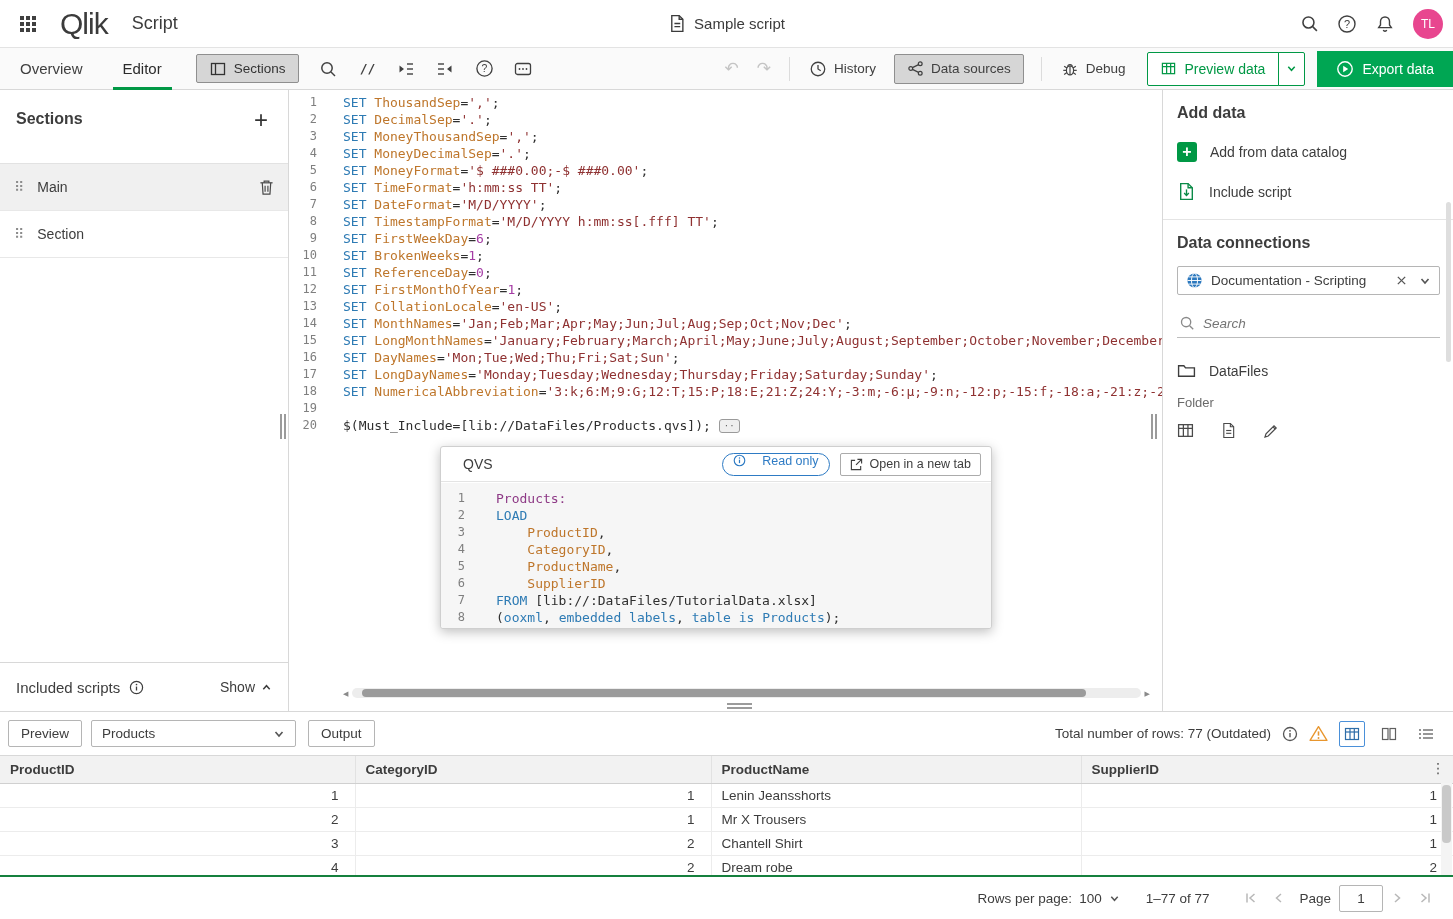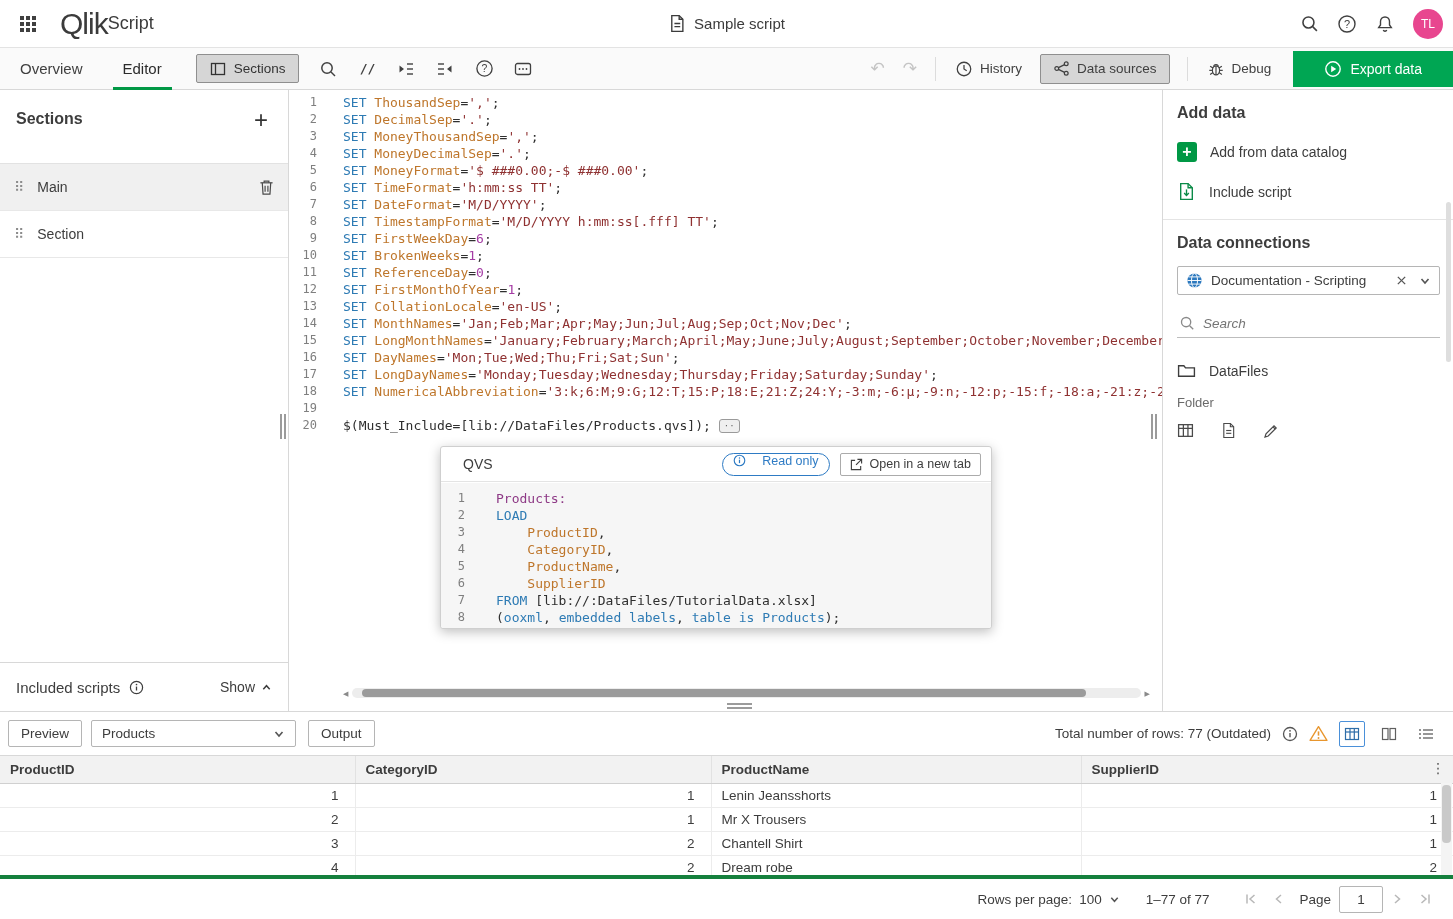--- a/index.html
+++ b/index.html
@@ -6,21 +6,21 @@
   html,body{background:#e9e9e9}
   button{font-family:inherit;cursor:pointer}
   .app{position:relative;width:1453px;height:919px;background:#fff;font-family:"Liberation Sans",sans-serif;color:#404040;overflow:hidden;font-size:13.5px}
   .icon{display:inline-flex;align-items:center;justify-content:center;flex:none}
   svg{display:block}
 
   
   .topbar{position:absolute;top:0;left:0;right:0;height:48px;background:#fff;border-bottom:1px solid #e3e3e3;display:flex;align-items:center;z-index:20}
   .launcher{margin-left:12px;width:32px;height:32px;border:none;background:none;color:#404040;display:flex;align-items:center;justify-content:center}
   .logo{margin-left:16px;font-size:30px;font-weight:400;letter-spacing:-1px;color:#3b3b3b}
-  .module{font-size:18px;color:#3b3b3b}
+  .module{margin-left:24px;font-size:18px;color:#3b3b3b}
   .doc{position:absolute;left:50%;transform:translateX(-50%);display:flex;align-items:center;gap:9px;font-size:15px;color:#3b3b3b}
   .top-actions{margin-left:auto;display:flex;align-items:center;gap:6px;padding-right:10px}
   .top-ibtn{width:32px;height:32px;border:none;background:none;color:#404040;display:flex;align-items:center;justify-content:center}
   .avatar{width:30px;height:30px;border-radius:50%;background:#E8468F;color:#fff;font-size:12px;font-weight:400;display:flex;align-items:center;justify-content:center;margin-left:6px;cursor:pointer}
 
   
   .toolbar{position:absolute;top:48px;left:0;right:0;height:42px;background:#fafafa;border-bottom:1px solid #d8d8d8;display:flex;align-items:center;z-index:19}
   .tab{height:42px;display:flex;align-items:center;padding:0 20px;font-size:15px;color:#404040;position:relative;cursor:pointer}
   .tab.active{color:#2b2b2b}
   .tab.active::after{content:"";position:absolute;left:10px;right:10px;bottom:0;height:3px;background:#009845}
@@ -28,21 +28,21 @@
   .ibtn{width:26px;height:26px;margin-left:13px;display:flex;align-items:center;justify-content:center;color:#404040;background:none;border:none}
   .slashes{font-family:"DejaVu Sans Mono",monospace;font-size:13px;font-weight:700}
   .tb-right{margin-left:auto;display:flex;align-items:center;height:100%}
   .histbtn{display:flex;align-items:center;gap:7px;height:30px;padding:0 10px;border:none;background:none;font-size:13.5px;color:#404040}
   .undo{font-size:17px;color:#c4c4c4;margin:0 9px;background:none;border:none;line-height:1}
   .vsep{width:1px;height:24px;background:#dcdcdc;margin:0 9px}
   .pressed{background:#d6d6d6;border:1px solid #8f8f8f;border-radius:2px;height:30px;padding:0 12px;margin:0 8px}
   .split{display:flex;margin-left:12px}
   .pmain{display:flex;align-items:center;gap:8px;height:34px;padding:0 13px;border:1px solid #009845;background:#fff;color:#009845;font-size:14px;border-radius:2px 0 0 2px}
   .pcaret{width:27px;height:34px;border:1px solid #009845;border-left:1px solid #009845;margin-left:-1px;display:flex;align-items:center;justify-content:center;color:#009845;background:#fff;border-radius:0 2px 2px 0}
-  .export{margin-left:12px;height:36px;padding:0 31px;background:#00A653;color:#fff;display:flex;align-items:center;gap:8px;font-size:14px;border:none}
+  .export{margin-left:12px;height:36px;padding:0 19px;background:#00A653;color:#fff;display:flex;align-items:center;gap:8px;font-size:14px;border:none}
 
   
   .sidebar{position:absolute;top:90px;left:0;width:289px;height:621px;border-right:1px solid #d8d8d8;background:#fff;z-index:5}
   .side-head{height:73px;display:flex;align-items:flex-start;justify-content:space-between;padding:20px 20px 0 16px}
   .side-title{font-size:16px;font-weight:600;color:#3d3d3d}
   .plus-btn{border:none;background:none;font-size:24px;font-weight:300;color:#333;line-height:20px}
   .section-list{border-top:1px solid #e2e2e2}
   .section-item{height:47px;display:flex;align-items:center;gap:13px;border-bottom:1px solid #e8e8e8;padding:0 14px;font-size:14px;color:#3d3d3d;cursor:pointer}
   .section-item.selected{background:#f0f0f0}
   .drag{color:#8c8c8c;font-size:14px;cursor:grab}
@@ -108,21 +108,21 @@
   table{border-collapse:collapse;table-layout:fixed;width:100%;font-size:13.5px}
   th{background:#f2f2f2;font-weight:700;text-align:left;height:27px;padding:0 10px;border-bottom:1px solid #d0d0d0;border-right:1px solid #e2e2e2;color:#3d3d3d}
   th:last-child{border-right:none}
   td{height:24px;padding:0 16px 0 10px;border-bottom:1px solid #ececec;border-right:1px solid #ececec;color:#3d3d3d;text-align:right;background:#fff}
   td:nth-child(3){text-align:left}
   td:last-child{border-right:none}
   .hdr-dots{position:absolute;top:49px;right:8px;color:#555;font-size:14px;line-height:1;background:none;border:none}
   .tscroll{position:absolute;right:1px;top:71px;width:11px;height:104px;background:#f4f4f4}
   .tthumb{position:absolute;top:2px;left:1px;right:1px;height:58px;background:#c9c9c9;border-radius:4px}
   .tarr{position:absolute;bottom:1px;left:0;right:0;text-align:center;font-size:7px;color:#8a8a8a}
-  .pv-footer{position:absolute;bottom:0;left:0;right:0;height:44px;border-top:4px solid #15803d;display:flex;align-items:center;justify-content:flex-end;padding-right:14px;font-size:13.5px;color:#3d3d3d;background:#fff}
+  .pv-footer{position:absolute;bottom:0;left:0;right:0;height:44px;border-top:2px solid #15803d;display:flex;align-items:center;justify-content:flex-end;padding-right:14px;font-size:13.5px;color:#3d3d3d;background:#fff}
   .rpp{display:flex;align-items:center;gap:7px;margin-right:26px;cursor:pointer}
   .range{margin-right:28px}
   .pag-btn{border:none;background:none;color:#b8b8b8;display:flex;margin:0 7px}
   .page-label{margin:0 8px 0 6px}
   .page-input{width:44px;height:27px;border:1px solid #b5b5b5;border-radius:2px;text-align:center;font-size:13.5px;color:#3d3d3d;font-family:"Liberation Sans",sans-serif}
 </style>
 </head>
 <body>
 
 <div class="app">
@@ -282,20 +282,40 @@
               <line x1="2.5" y1="11.5" x2="6" y2="11.5"></line>
               <line x1="14" y1="11.5" x2="17.5" y2="11.5"></line>
               <line x1="3.5" y1="7" x2="6.7" y2="9"></line>
               <line x1="16.5" y1="7" x2="13.3" y2="9"></line>
               <line x1="3.5" y1="16" x2="6.7" y2="14"></line>
               <line x1="16.5" y1="16" x2="13.3" y2="14"></line>
             </svg>
           </span>
         <span>Debug</span>
       </button>
+      <div class="split">
+        <button class="pmain">
+          <span class="icon">
+              <svg width="15" height="15" viewBox="0 0 16 16" fill="none" stroke="currentColor" stroke-width="1.3">
+                <rect x="1.5" y="2.5" width="13" height="11"></rect>
+                <line x1="1.5" y1="6" x2="14.5" y2="6"></line>
+                <line x1="6" y1="2.5" x2="6" y2="13.5"></line>
+                <line x1="10.3" y1="2.5" x2="10.3" y2="13.5"></line>
+              </svg>
+            </span>
+          <span>Preview data</span>
+        </button>
+        <button class="pcaret">
+          <span class="icon">
+              <svg width="11" height="11" viewBox="0 0 12 12" fill="none" stroke="currentColor" stroke-width="1.6">
+                <polyline points="2.5,4 6,8 9.5,4"></polyline>
+              </svg>
+            </span>
+        </button>
+      </div>
       <button class="export">
         <span class="icon">
             <svg width="18" height="18" viewBox="0 0 18 18">
               <circle cx="9" cy="9" r="7.2" fill="none" stroke="currentColor" stroke-width="1.4"></circle>
               <path d="M7.2 5.8l5 3.2-5 3.2z" fill="currentColor"></path>
             </svg>
           </span>
         <span>Export data</span>
       </button>
     </div>

